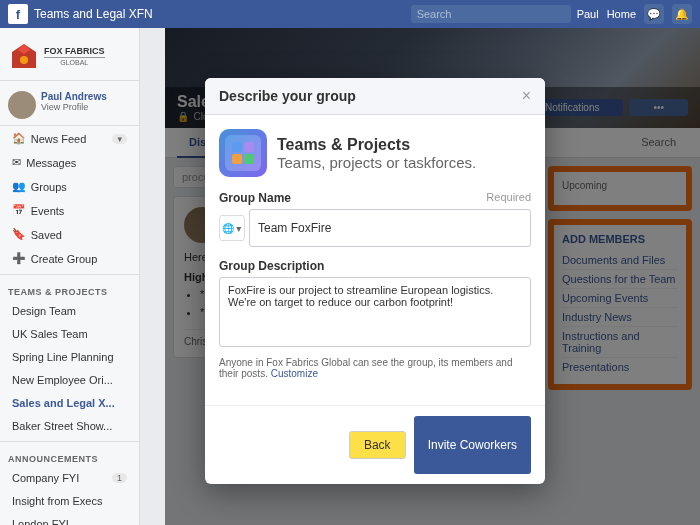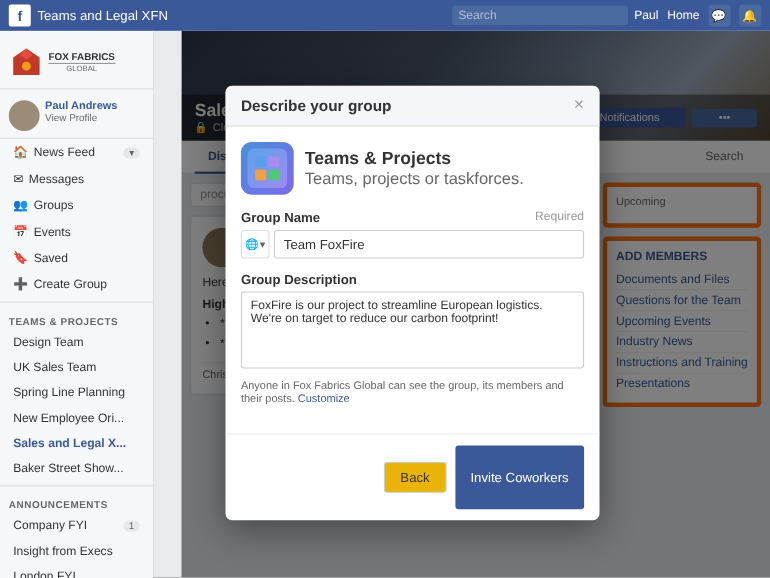--- a/index.html
+++ b/index.html
@@ -195,21 +195,21 @@
     .post-footer-meta { margin-left: auto; font-size: 10px; color: #999; }
     .post-action { cursor: pointer; display: flex; align-items: center; gap: 3px; }
 
     .feed-right {
       width: 160px;
       padding: 8px;
       overflow-y: auto;
       background: #e9ebee;
     }
     .widget {
-      background: white; border: 4px solid #f97316; border-radius: 4px;
+      background: white; border: 6px solid #f97316; border-radius: 4px;
       padding: 8px; margin-bottom: 8px;
     }
     .widget-title { font-size: 11px; font-weight: bold; color: #3b5998; margin-bottom: 6px; }
     .widget-item {
       font-size: 11px; color: #3b5998; padding: 3px 0;
       cursor: pointer; border-bottom: 1px solid #f0f0f0;
     }
     .widget-item:last-child { border-bottom: none; }
 
     
@@ -268,37 +268,37 @@
     .form-input-row {
       display: flex; align-items: center; gap: 4px; margin-bottom: 12px;
     }
     .globe-btn {
       width: 26px; height: 26px; border: 1px solid #ddd; border-radius: 3px;
       background: white; display: flex; align-items: center; justify-content: center;
       cursor: pointer; font-size: 13px; gap: 1px;
     }
     .globe-btn span { font-size: 10px; color: #666; }
     .form-input {
-      flex: 1; height: 26px; border: 1px solid #ccd; border-radius: 3px;
+      flex: 1; height: 38px; border: 1px solid #ccd; border-radius: 3px;
       padding: 12px 8px; font-size: 12px; color: #333;
     }
     .form-textarea {
       width: 100%; height: 70px; border: 1px solid #ccd; border-radius: 3px;
       padding: 6px 8px; font-size: 11px; color: #333; resize: none;
       margin-bottom: 6px;
     }
     .form-privacy-note { font-size: 10px; color: #666; margin-bottom: 12px; }
     .customize-link { color: #3b5998; cursor: pointer; }
     .modal-footer {
       display: flex; align-items: center; justify-content: flex-end;
       gap: 8px; padding: 10px 14px;
       border-top: 1px solid #eee;
     }
     .btn-back {
-      padding: 6px 14px; border: 1px solid #ccc; background: #eab308;
+      padding: 6px 14px; border: 1px solid #ccc; background: #fde047;
       border-radius: 3px; font-size: 12px; cursor: pointer; color: #333;
     }
     .btn-primary {
       padding: 22px 14px; border: none; background: #3b5998;
       border-radius: 3px; font-size: 12px; cursor: pointer; color: white;
     }
 
     
     ::-webkit-scrollbar { width: 4px; }
     ::-webkit-scrollbar-thumb { background: #ccc; border-radius: 2px; }

